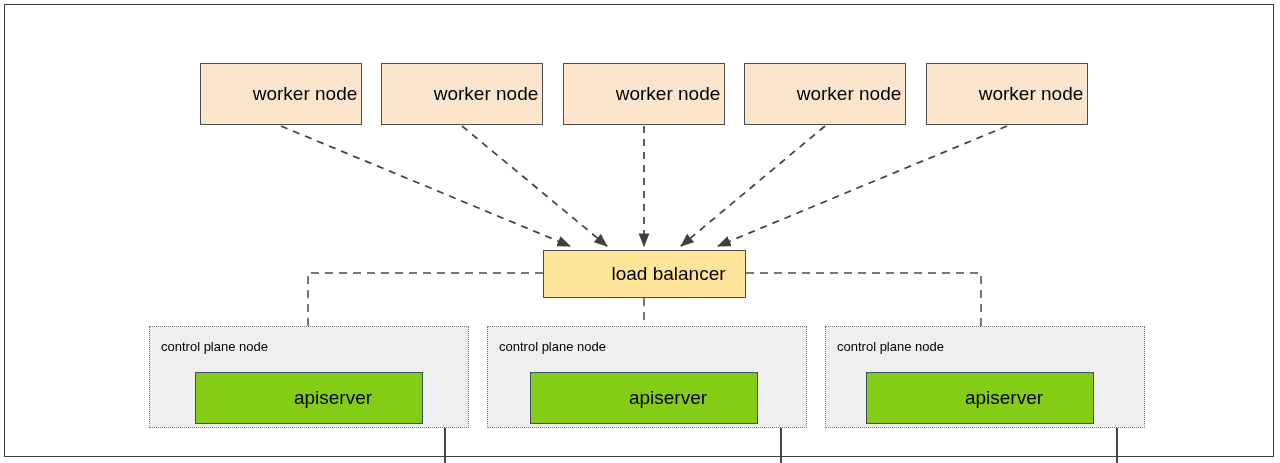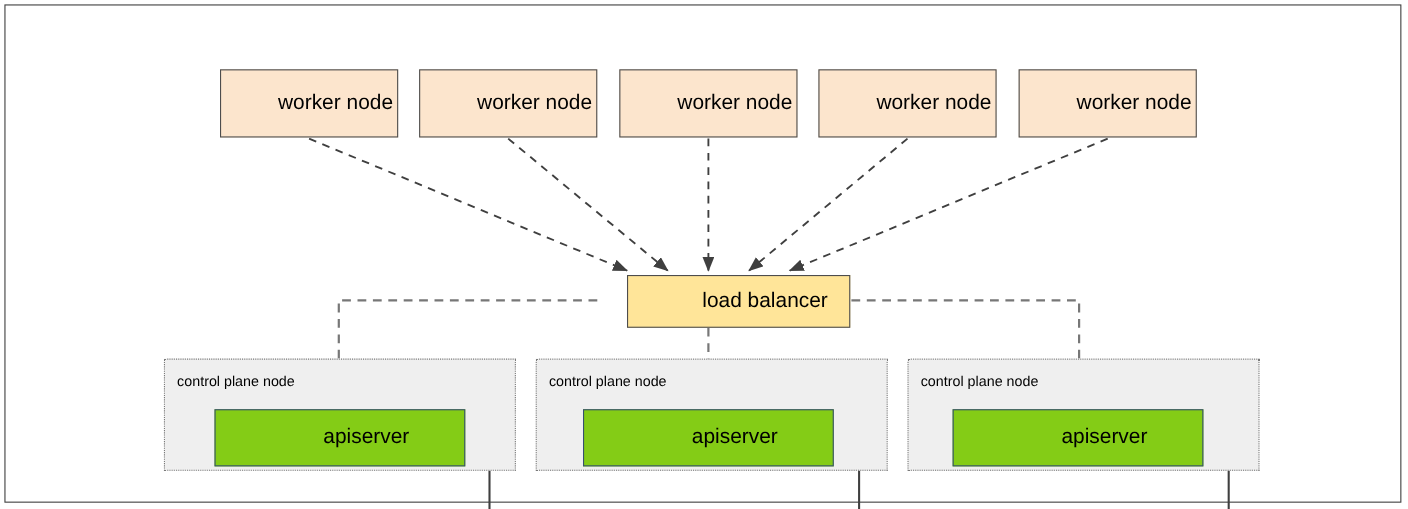--- a/index.html
+++ b/index.html
@@ -55,21 +55,20 @@
     top: 63px;
   }
   .load-balancer {
     background: #ffe599;
     border-color: #4d4d4d;
     font-size: 19px;
     left: 543px;
     top: 250px;
     width: 203px;
     height: 48px;
-    margin-left: 27px;
   }
   .cp-group {
     position: absolute;
     box-sizing: border-box;
     background: #efefef;
     border: 1.7px dotted #7a7a7a;
     top: 326px;
     width: 320px;
     height: 102px;
   }

